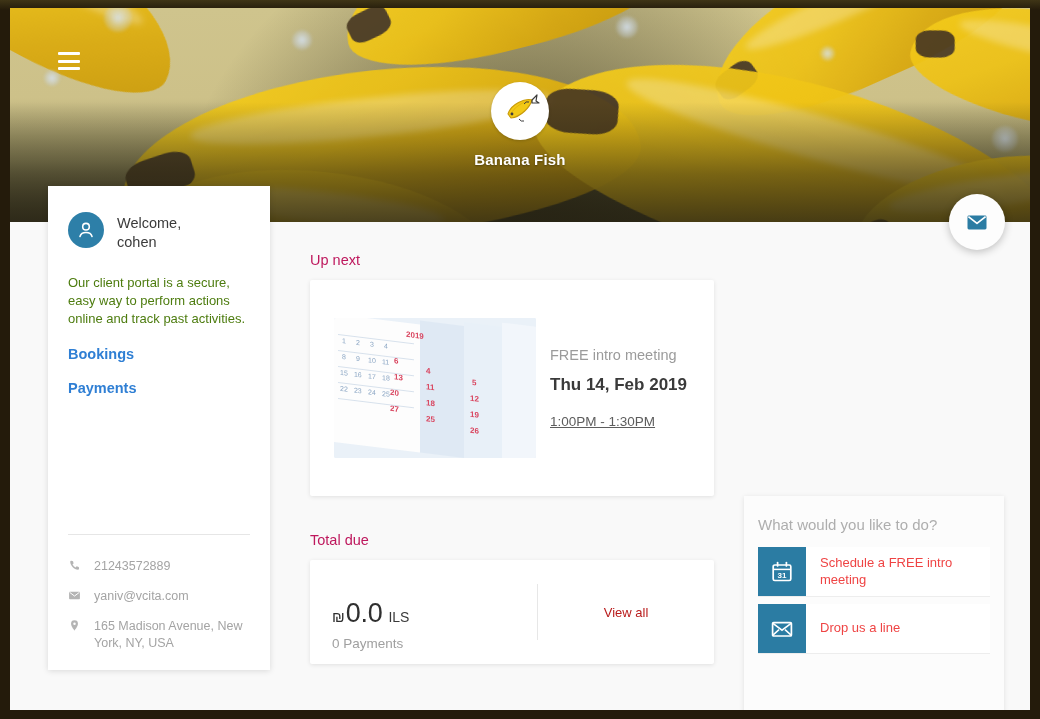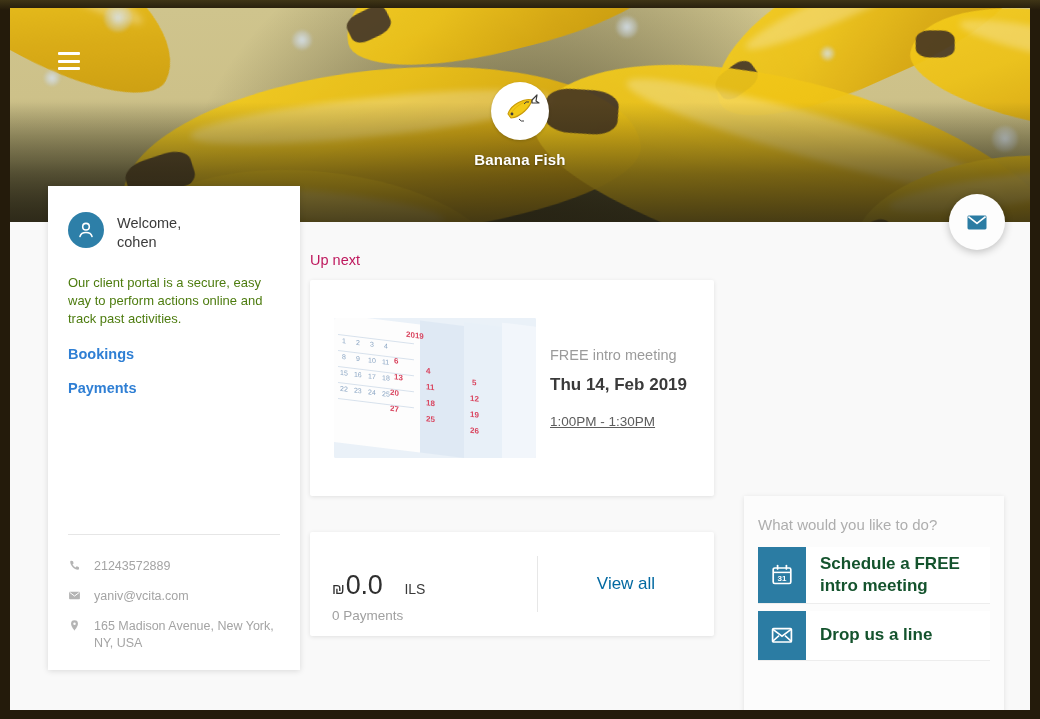--- a/index.html
+++ b/index.html
@@ -119,21 +119,21 @@
 
   
   #content{
     position:absolute; left:0; top:214px; width:1020px; height:488px;
     background:#f9f9f9;
   }
 
   
   #sidebar{
     position:absolute; left:38px; top:-36px;
-    width:252px; height:484px;
+    width:222px; height:484px;
     background:#fff;
     box-shadow:0 1px 6px rgba(0,0,0,.13);
     padding:26px 20px 0 20px;
     z-index:10;
   }
   #welcome-row{ display:flex; align-items:flex-start; gap:13px; }
   #avatar{
     width:36px; height:36px; border-radius:50%;
     background:#2d7fa8; flex:0 0 36px;
     display:flex; align-items:center; justify-content:center;
@@ -187,25 +187,25 @@
   #upnext-service{ font-size:14.5px; color:#9b9b9b; margin-bottom:12px; }
   #upnext-date{ font-size:17px; color:#3a3a3a; font-weight:bold; margin-bottom:19px; }
   #upnext-time{ font-size:13.5px; color:#5d5d5d;text-decoration:underline; }
 
   #totaldue-wrap{ margin-top:36px; }
   #totaldue-card{ height:104px; display:flex; align-items:center; }
   #due-left{ flex:1; padding-left:22px; }
   #due-amount{ display:flex; align-items:baseline; color:#2f2f2f; }
   #due-symbol{ font-size:15px; margin-right:1px; }
   #due-value{ font-size:27px; letter-spacing:-.3px;margin-top:25px; }
-  #due-cur{ font-size:14px; margin-left:22px; color:#3a3a3a; }
+  #due-cur{ font-size:14px; margin-left:6px; color:#3a3a3a; }
   #due-count{ font-size:13.5px; color:#a0a0a0; margin-top:7px; }
   #due-sep{ width:1px; height:56px; background:#e7e7e7; }
   #due-right{ flex:0 0 176px; display:flex; justify-content:center; }
-  #view-all{ font-size:17px; color:#0369a1; text-decoration:none; cursor:pointer; }
+  #view-all{ font-size:13px; color:#b91c1c; text-decoration:none; cursor:pointer; }
 
   
   #actions{
     position:absolute; left:734px; top:274px;
     width:260px; height:374px;
     background:#fcfcfc;
     box-shadow:0 1px 5px rgba(0,0,0,.10);
     padding:20px 14px 0 14px;
   }
   #actions-title{ font-size:15px; color:#aeaeae; margin-bottom:14px; }
@@ -218,21 +218,21 @@
     min-height:50px;
   }
   .action-icon{
     flex:0 0 48px; width:48px;
     background:#2b7ca3;
     display:flex; align-items:center; justify-content:center;
   }
   .action-label{
     flex:1; display:flex; align-items:center;
     padding:6px 8px 6px 14px;
-    font-size:17px; color:#14532d; line-height:1.28;font-weight:bold;
+    font-size:13px; color:#ef4444; line-height:1.28;
   }
 </style>
 </head>
 <body>
 
 <div id="frame">
 <div id="page">
 
   <div id="banner">
 
@@ -408,20 +408,21 @@
           </svg>
         </div>
         <div id="upnext-meta">
           <div id="upnext-service">FREE intro meeting</div>
           <div id="upnext-date">Thu 14, Feb 2019</div>
           <div id="upnext-time">1:00PM - 1:30PM</div>
         </div>
       </div>
 
       <div id="totaldue-wrap">
+        <div class="sec-title">Total due</div>
         <div class="card" id="totaldue-card">
           <div id="due-left">
             <div id="due-amount">
               <span id="due-symbol">₪</span>
               <span id="due-value">0.0</span>
               <span id="due-cur">ILS</span>
             </div>
             <div id="due-count">0 Payments</div>
           </div>
           <div id="due-sep"></div>

